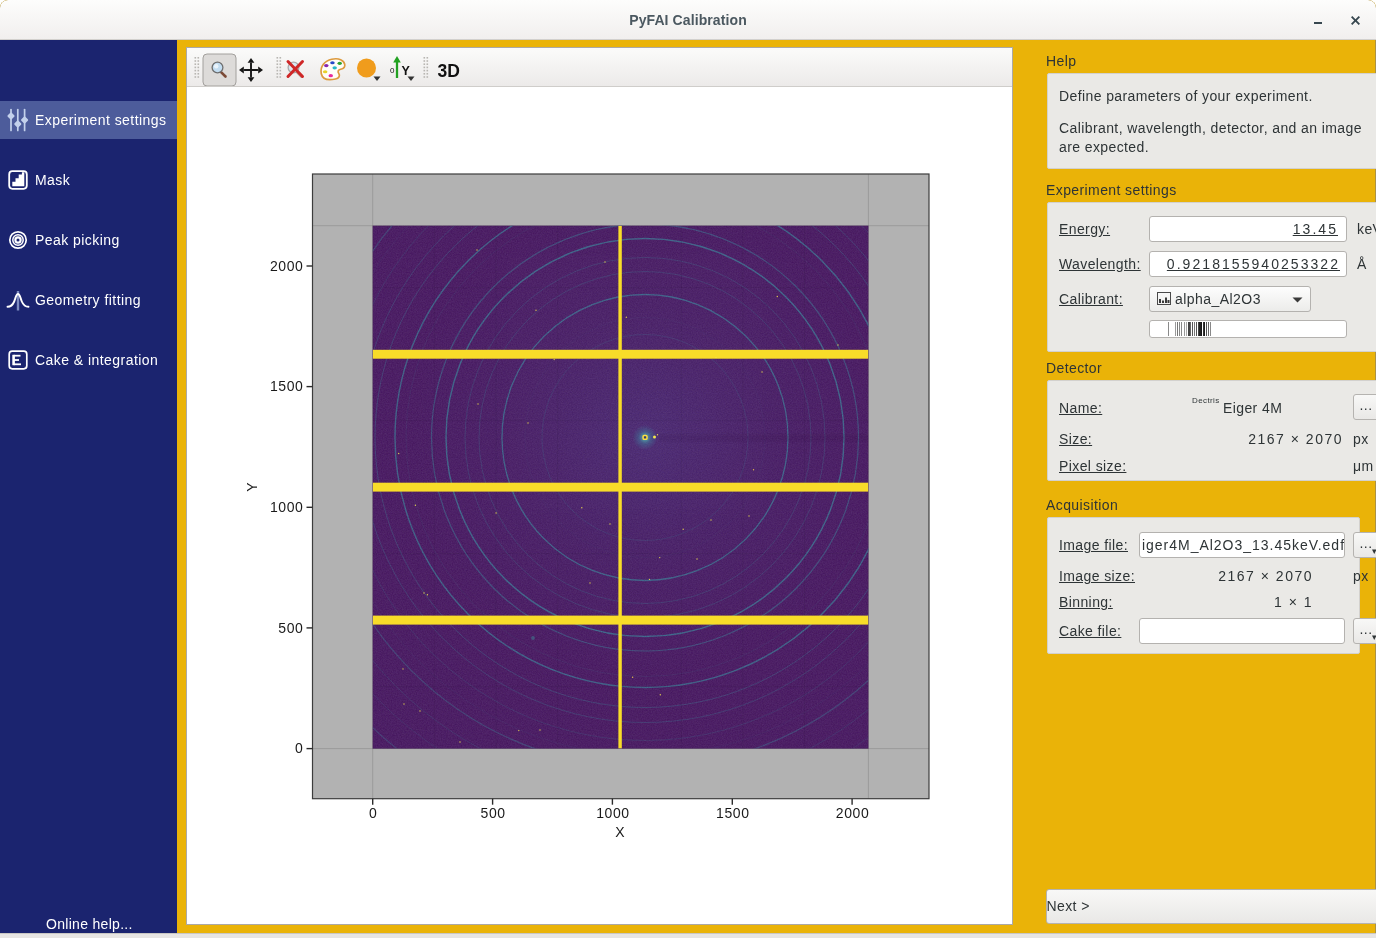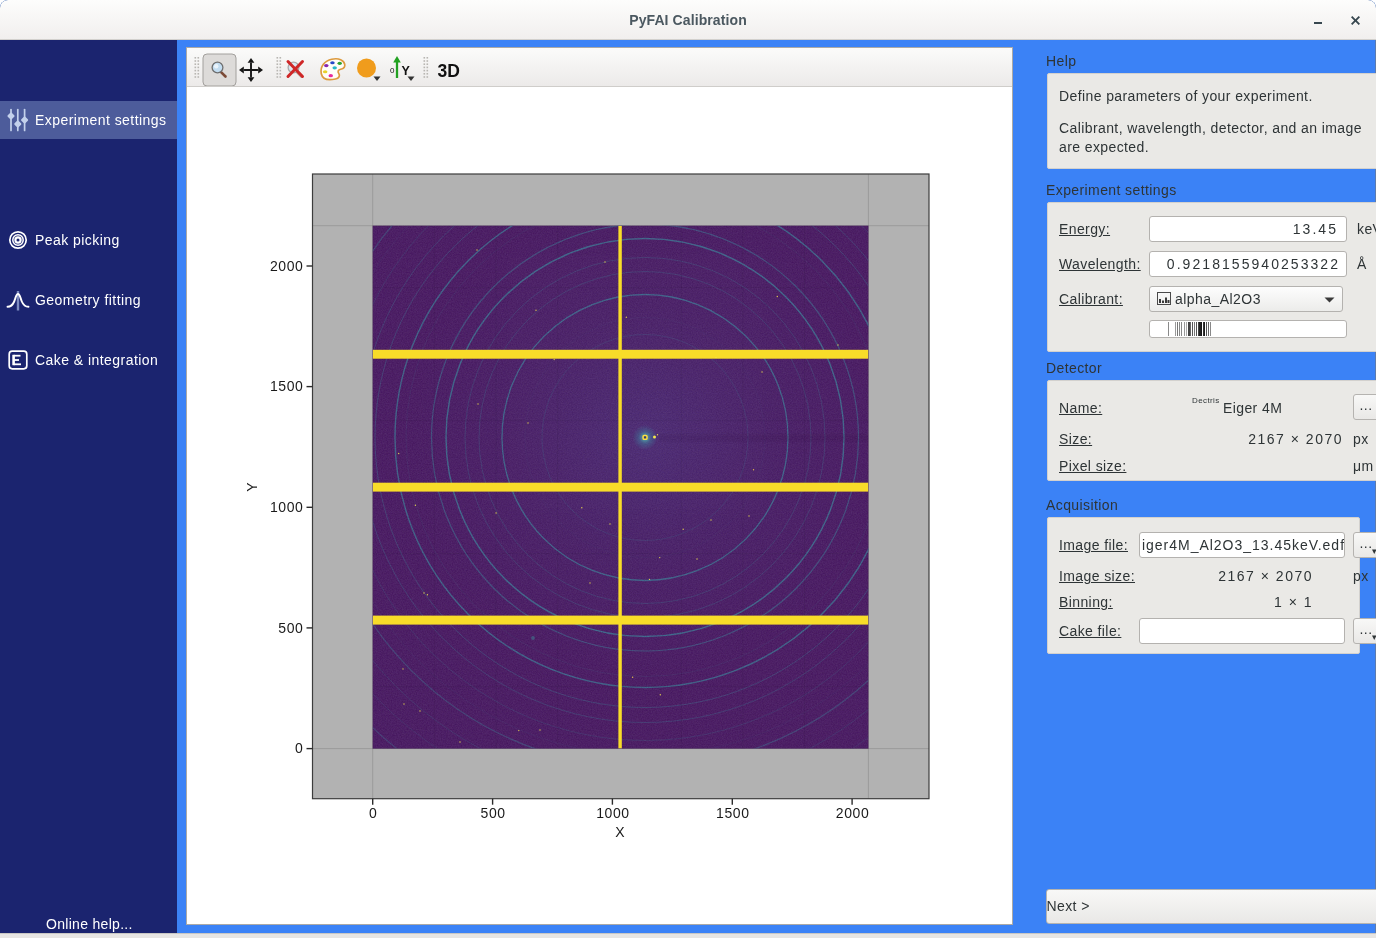--- a/index.html
+++ b/index.html
@@ -1,33 +1,33 @@
 <!DOCTYPE html>
 <html><head><meta charset="utf-8"><style>
 * { margin:0; padding:0; box-sizing:border-box; }
 html,body { width:1376px; height:938px; background:#fff; font-family:"Liberation Sans", sans-serif; }
-#win { position:absolute; left:0; top:0; width:1376px; height:938px; background:#3b82f6; border-radius:8px 8px 0 0; overflow:hidden; box-shadow:inset 0 0 0 1px rgba(120,118,115,0.55); }
+#win { position:absolute; left:0; top:0; width:1376px; height:938px; background:#eab308; border-radius:8px 8px 0 0; overflow:hidden; box-shadow:inset 0 0 0 1px rgba(120,118,115,0.55); }
 #titlebar { position:absolute; left:0; top:0; width:1376px; height:40px; background:linear-gradient(#fdfdfc,#f1efee); border-bottom:1px solid #d2d0cd; border-radius:8px 8px 0 0; }
 #titlebar .title { position:absolute; left:0; right:0; top:11.5px; text-align:center; font-size:14px; font-weight:bold; letter-spacing:0.1px; color:#4b5860; }
 #minb { position:absolute; left:1314px; top:21.5px; width:8px; height:2.6px; background:#37474f; }
 #sidebar { position:absolute; left:0; top:40px; width:177px; height:893px; background:#1b246f; }
 .sitem { position:absolute; left:0; width:177px; height:38px; color:#fff; }
 .sitem.sel { background:#4d5c9b; }
 .sicon { position:absolute; left:6px; top:6px; width:24px; height:26px; }
 .slbl { position:absolute; left:35px; top:10.5px; font-size:14px; letter-spacing:0.45px; }
 #onlinehelp { position:absolute; left:46px; top:876px; color:#fff; font-size:14px; letter-spacing:0.3px; }
 #plotw { position:absolute; left:186px; top:47px; width:827px; height:878px; background:#fff; border:1px solid #aba9a6; }
 #toolbar { position:absolute; left:0; top:0; width:825px; height:39px; background:linear-gradient(#fbfbfa,#eceae9); border-bottom:1px solid #cfcdca; }
 #plotsvg { position:absolute; left:0; top:39px; }
 #rpanel { position:absolute; left:1013px; top:40px; width:363px; height:893px; font-size:14px; letter-spacing:0.4px; color:#2e3436;margin-left:25px; }
 .gbox { position:absolute; background:#eae9e6; border:1px solid #d3d1ce; border-radius:2px; }
 .glabel { position:absolute; left:8px; font-size:14px; letter-spacing:0.4px; color:#2e3436; }
 .flabel { position:absolute; left:11px; color:#2e3436;text-decoration:underline; }
 .input { position:absolute; background:#fff; border:1px solid #b4b2af; border-radius:3px; font-size:14px; color:#2e3436; }
-.num { letter-spacing:2.05px; }
+.num { letter-spacing:2.05px;text-decoration:underline; }
 .val { position:absolute; text-align:right; letter-spacing:1.5px; }
 .unit { position:absolute; }
 .btn { position:absolute; background:linear-gradient(#f8f8f7,#e9e8e6); border:1px solid #b5b3b0; border-radius:3px; color:#2e3436; }
 #nextbtn { position:absolute; left:7.5px; top:849px; width:345px; height:35px; background:linear-gradient(#f8f8f7,#e9e8e6); border:1px solid #b5b3b0; border-radius:3px; text-align:left; line-height:33px; font-size:14px; letter-spacing:0.4px; color:#2e3436; }
 #bstrip { position:absolute; left:0; top:933px; width:1376px; height:5px; background:#e7e5e3; border-top:1px solid #c9c7c4; }
 </style></head>
 <body>
 <div id="win">
   <div id="titlebar">
       <div class="title">PyFAI Calibration</div>
@@ -44,20 +44,27 @@
               <line x1="11.8" y1="2.5" x2="11.8" y2="23.5"></line>
               <line x1="18.6" y1="2.5" x2="18.6" y2="23.5"></line>
             </g>
 <g fill="#c3d1ec">
 <rect x="2.2" y="6.2" width="5.6" height="5.6" rx="1" transform="rotate(45 5 9)"></rect>
 <rect x="9" y="14.2" width="5.6" height="5.6" rx="1" transform="rotate(45 11.8 17)"></rect>
 <rect x="15.8" y="10.2" width="5.6" height="5.6" rx="1" transform="rotate(45 18.6 13)"></rect>
 </g>
           </svg></span>
         <span class="slbl">Experiment settings</span>
+      </div>
+<div class="sitem" style="top:121px">
+        <span class="sicon"><svg width="24" height="26" viewBox="0 0 24 26">
+<rect x="3.2" y="4.2" width="17.6" height="17.6" rx="3.2" fill="none" stroke="#fff" stroke-width="1.8"></rect>
+<path d="M6.3 19.2 v-4.4 h3.2 v-3.6 h3.2 v-3.6 h3.2 v-2.4 h2.4 v14 z" fill="#fff"></path>
+          </svg></span>
+        <span class="slbl">Mask</span>
       </div>
 <div class="sitem" style="top:181px">
         <span class="sicon"><svg width="24" height="26" viewBox="0 0 24 26">
 <g fill="none" stroke="#fff">
 <circle cx="12" cy="13" r="8.2" stroke-width="1.7"></circle>
 <circle cx="12" cy="13" r="5.2" stroke-width="1.5"></circle>
 <circle cx="12" cy="13" r="2.6" stroke-width="2.2"></circle>
             </g>
           </svg></span>
         <span class="slbl">Peak picking</span>
@@ -338,21 +345,21 @@
     </div>
     <div class="glabel" style="top:142px">Experiment settings</div>
     <div class="gbox" style="left:9px;top:162px;width:344px;height:150px">
       <div class="flabel" style="top:18px">Energy:</div>
       <div class="input num" style="left:101px;top:12.5px;width:198px;height:26px;text-align:right;padding:4px 8px 0 0">13.45</div>
       <div class="unit" style="left:309px;top:18px">keV</div>
       <div class="flabel" style="top:53px">Wavelength:</div>
       <div class="input num" style="left:101px;top:47.5px;width:198px;height:26px;text-align:right;padding:4px 6px 0 0">0.9218155940253322</div>
       <div class="unit" style="left:309px;top:53px">Å</div>
       <div class="flabel" style="top:88px">Calibrant:</div>
-      <div class="combo" style="position:absolute;left:101px;top:83px;width:194px;height:26px;background:linear-gradient(#fdfdfd,#ececea);border:1px solid #b4b2af;border-radius:3px">
+      <div class="combo" style="position:absolute;left:101px;top:83px;width:162px;height:26px;background:linear-gradient(#fdfdfd,#ececea);border:1px solid #b4b2af;border-radius:3px">
         <svg style="position:absolute;left:7px;top:5px" width="14" height="13" viewBox="0 0 14 13">
             <rect x="0.5" y="0.5" width="13" height="12" fill="none" stroke="#4a4a4a"></rect>
             <path d="M2 11 v-4 h2 v4 z M5 11 v-2.5 h2 v2.5 z M8 11 v-5.5 h2 v5.5 z M10.5 11 v-3 h2 v3 z" fill="#3a3a3a"></path>
           </svg>
         <span style="position:absolute;left:25px;top:4px;font-size:14px;letter-spacing:0.45px">alpha_Al2O3</span>
         <svg style="position:absolute;right:7px;top:10px" width="11" height="6" viewBox="0 0 11 6">
             <path d="M0.5 0.5 h10 l-5 5 z" fill="#3a3a3a"></path>
           </svg>
       </div>
       <div style="position:absolute;left:101px;top:117px;width:198px;height:18px;background:#fff;border:1px solid #b4b2af;border-radius:3px">

